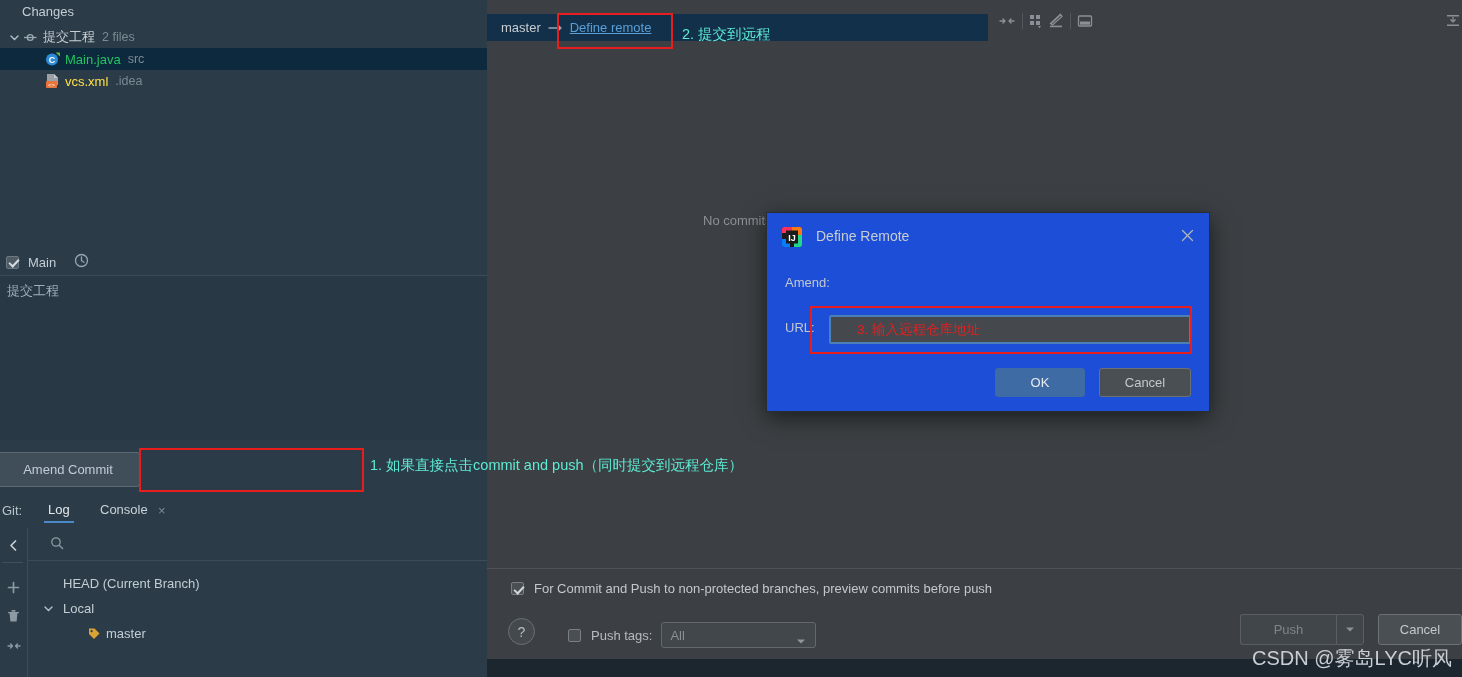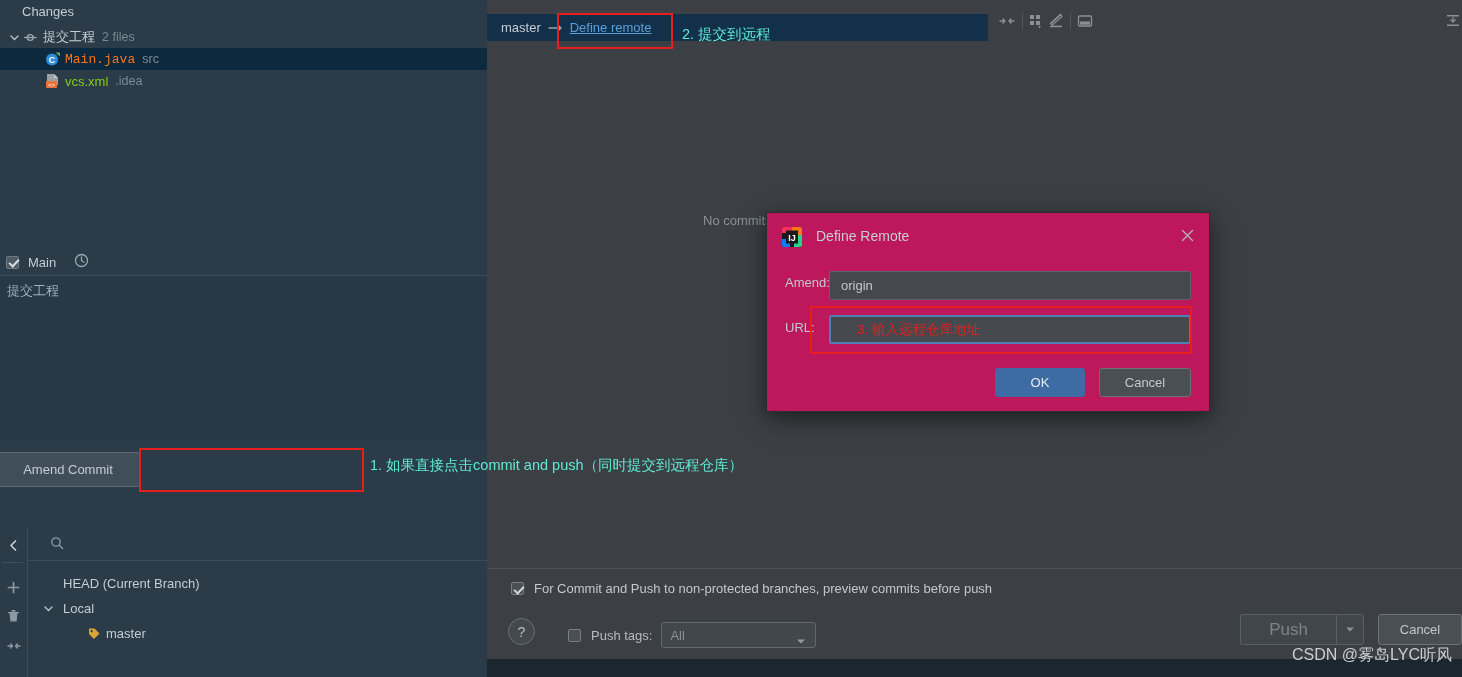--- a/index.html
+++ b/index.html
@@ -27,22 +27,22 @@
     padding-left:8px;box-sizing:border-box;white-space:nowrap;
   }
   .tree-row.sel{background:#0d293e;}
   .chev{
     width:16px;height:16px;display:inline-flex;align-items:center;justify-content:center;
     flex:0 0 16px;
   }
   .chev svg{display:block;}
   .node-icon{width:17px;height:16px;flex:0 0 17px;display:inline-flex;align-items:center;justify-content:center;margin-right:4px;}
   .lbl{color:#c8cdd2;font-size:13px;}
-  .lbl.green{color:#84cc16;}
-  .lbl.blue{color:#f97316;font-family:Liberation Mono, monospace;}
+  .lbl.green{color:#fde047;}
+  .lbl.blue{color:#22c55e;}
   .sub{color:#7b8a93;font-size:12.5px;margin-left:7px;}
 
   .row-indent-1{padding-left:6px;}
   .row-indent-2{padding-left:44px;}
 
   
   .amend-bar{
     position:absolute;left:0;top:250px;width:487px;height:24px;
     display:flex;align-items:center;
   }
@@ -161,37 +161,37 @@
   .pushtags-lbl{margin-left:10px;color:#b6bbc0;font-size:13px;}
   .combo{
     margin-left:9px;width:155px;height:26px;background:#42474c;border:1px solid #63686d;
     border-radius:3px;display:flex;align-items:center;box-sizing:border-box;position:relative;
   }
   .combo-val{margin-left:8px;color:#8a8f94;font-size:13px;}
   .combo-arrow{position:absolute;right:9px;top:10px;}
   .push-btn-group{position:absolute;left:1240px;top:614px;width:124px;height:31px;display:flex;}
   .push-btn{
     flex:1;border:1px solid #5a5f64;border-right:none;border-radius:3px 0 0 3px;
-    background:#41464b;color:#7f8489;font-size:17px;
+    background:#41464b;color:#7f8489;font-size:13px;
     display:flex;align-items:center;justify-content:center;box-sizing:border-box;
   }
   .push-split{
     width:28px;border:1px solid #5a5f64;border-radius:0 3px 3px 0;background:#41464b;
     display:flex;align-items:center;justify-content:center;box-sizing:border-box;
   }
   .cancel-btn{
     position:absolute;left:1378px;top:614px;width:84px;height:31px;
     border:1px solid #6c7176;border-radius:3px;background:#4a4f54;color:#c3c8cd;
     font-size:13px;display:flex;align-items:center;justify-content:center;box-sizing:border-box;
   }
 
   
   .dlg{
     position:absolute;left:766px;top:212px;width:442px;height:198px;
-    background:#be185d;border:1px solid #2a2d30;
+    background:#1d4ed8;border:1px solid #2a2d30;
     box-shadow:0 6px 22px rgba(0,0,0,0.55);
   }
   .dlg-title-bar{position:absolute;left:0;top:0;width:442px;height:44px;}
   .dlg-logo{position:absolute;left:14px;top:13px;width:22px;height:22px;}
   .dlg-title{position:absolute;left:49px;top:15px;color:#c8cdd2;font-size:14px;}
   .dlg-close{
     position:absolute;right:13px;top:13px;width:18px;height:18px;
     display:flex;align-items:center;justify-content:center;
   }
   .dlg-field-name{position:absolute;left:18px;top:62px;color:#c3c8cd;font-size:13px;}
@@ -213,21 +213,21 @@
     background:#3f6ba4;border:1px solid #3f6ba4;border-radius:3px;color:#e8ecf0;
     font-size:13px;display:flex;align-items:center;justify-content:center;box-sizing:border-box;
   }
   .dlg-cancel{
     position:absolute;left:332px;top:155px;width:92px;height:29px;
     background:#4a4f54;border:1px solid #6c7176;border-radius:3px;color:#c3c8cd;
     font-size:13px;display:flex;align-items:center;justify-content:center;box-sizing:border-box;
   }
 
   .watermark{
-    position:absolute;right:10px;top:645px;color:#c9ced3;font-size:16px;
+    position:absolute;right:10px;top:645px;color:#c9ced3;font-size:20px;
     font-family:"Liberation Sans","DejaVu Sans",sans-serif;
   }
   .bottom-strip{
     position:absolute;left:487px;top:659px;width:975px;height:18px;background:#1b262e;
   }
 </style>
 </head>
 <body>
 
 <div class="root">
@@ -293,20 +293,26 @@
 
     <div class="msg-sep"></div>
     <div class="msg-area">
       <div class="msg-text">提交工程</div>
     </div>
 
     <div class="btn-row">
       <div class="ij-btn" id="amend-commit-btn">Amend Commit</div>
     </div>
 
+    <div class="git-tabs">
+      <span class="git-label">Git:</span>
+      <span class="tab active" id="tab-log">Log</span>
+      <span class="tab" id="tab-console">Console</span>
+      <span class="tab-close">×</span>
+    </div>
 
     <div class="git-body">
       <div class="git-sidebar">
         <span class="gs-ico" style="top:8px;">
           <svg width="13" height="13" viewBox="0 0 13 13">
               <path d="M8.5 2 L4 6.5 L8.5 11" stroke="#c6ced4" stroke-width="1.7" fill="none" stroke-linecap="round" stroke-linejoin="round"></path>
             </svg>
         </span>
         <span class="gs-sep" style="top:34px;"></span>
         <span class="gs-ico" style="top:50px;">
@@ -473,23 +479,20 @@
       </svg>
     </span>
     <div class="dlg-title">Define Remote</div>
     <div class="dlg-close">
       <svg width="13" height="13" viewBox="0 0 13 13">
         <path d="M1.5 1.5 L11.5 11.5 M11.5 1.5 L1.5 11.5" stroke="#b0b5ba" stroke-width="1.3" stroke-linecap="round"></path>
       </svg>
     </div>
 
     <div class="dlg-field-name">Amend:</div>
-    <div class="dlg-input-name">
-      <span>origin</span>
-    </div>
 
     <div class="dlg-field-url">URL:</div>
     <div class="dlg-input-url">
       <span class="dlg-url-note">3. 输入远程仓库地址</span>
     </div>
 
     <div class="dlg-ok">OK</div>
     <div class="dlg-cancel">Cancel</div>
   </div>
 

